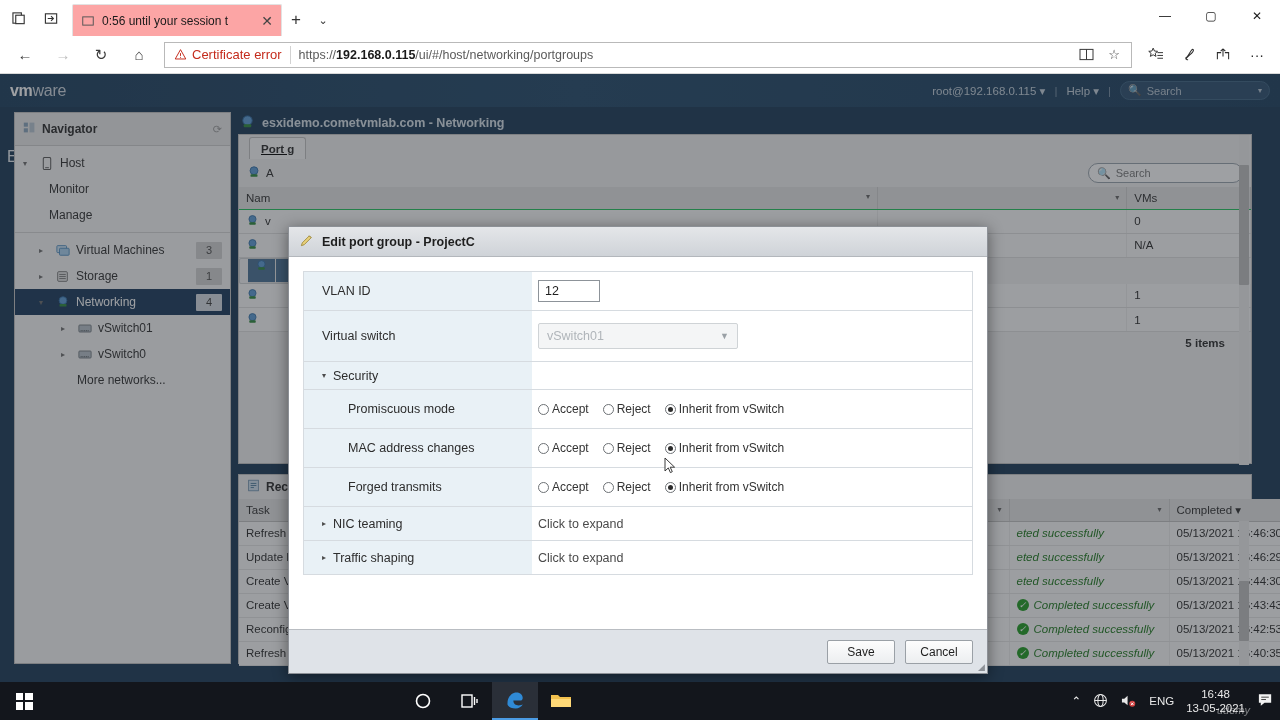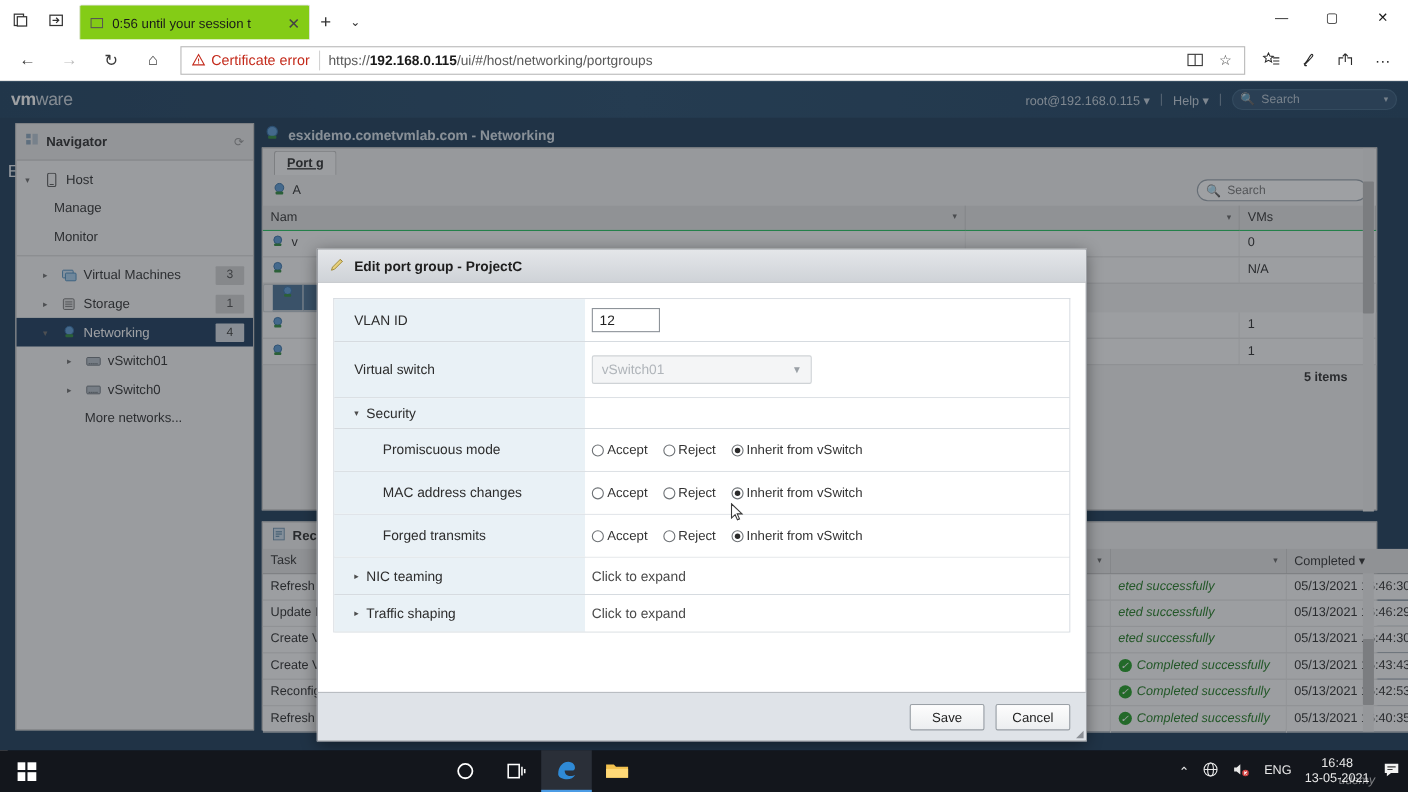--- a/index.html
+++ b/index.html
@@ -14,21 +14,21 @@
   
   .browser-tabbar {
     position: absolute; top: 0; left: 0; width: 1280px; height: 36px;
     background: #ffffff;
     display: flex; align-items: flex-end;
   }
   .tb-icons { display: flex; align-items: center; height: 36px; padding-left: 8px; gap: 10px; }
   .tb-ico { width: 22px; height: 22px; display: flex; align-items: center; justify-content: center; color: #333; }
   .tab {
     height: 32px; min-width: 210px; max-width: 210px; margin-left: 10px;
-    background: #84cc16; border-top-left-radius: 2px; border-top-right-radius: 2px;
+    background: #fca5a5; border-top-left-radius: 2px; border-top-right-radius: 2px;
     display: flex; align-items: center; padding: 0 6px 0 8px; gap: 7px;
     border-top: 1px solid #e2e2e2; border-left: 1px solid #e2e2e2; border-right: 1px solid #e2e2e2;
   }
   .tab-favicon { width: 14px; height: 14px; flex: 0 0 14px; display:flex; align-items:center; justify-content:center; }
   .tab-title {
     font-size: 12px; color: #1a1a1a; white-space: nowrap; overflow: hidden;
     text-overflow: clip; flex: 1 1 auto;
   }
   .tab-close { font-size: 14px; color: #444; width: 16px; text-align: center; line-height: 1; }
   .tab-new { width: 28px; height: 32px; display: flex; align-items: center; justify-content: center;
@@ -364,24 +364,24 @@
             <span class="nav-twisty">▾</span>
             <span class="nav-ico">
               <svg width="12" height="13" viewBox="0 0 12 14">
                 <rect x="2" y="0.5" width="8" height="13" rx="1.5" fill="none" stroke="#5a5a5a" stroke-width="1.1"></rect>
                 <line x1="4" y1="11.5" x2="8" y2="11.5" stroke="#5a5a5a" stroke-width="1"></line>
               </svg>
             </span>
             <span>Host</span>
           </div>
           <div class="nav-item indent1">
+            <span>Monitor</span>
+          </div>
+          <div class="nav-item indent1">
             <span>Manage</span>
-          </div>
-          <div class="nav-item indent1">
-            <span>Monitor</span>
           </div>
           <div class="nav-div"></div>
           <div class="nav-item indent2">
             <span class="nav-twisty">▸</span>
             <span class="nav-ico">
               <svg width="14" height="14" viewBox="0 0 16 16">
                 <rect x="1" y="3" width="11" height="8" rx="1" fill="#cfe6f7" stroke="#4a8cc0"></rect>
                 <rect x="4" y="6" width="11" height="8" rx="1" fill="#a9d2f0" stroke="#4a8cc0"></rect>
               </svg>
             </span>

